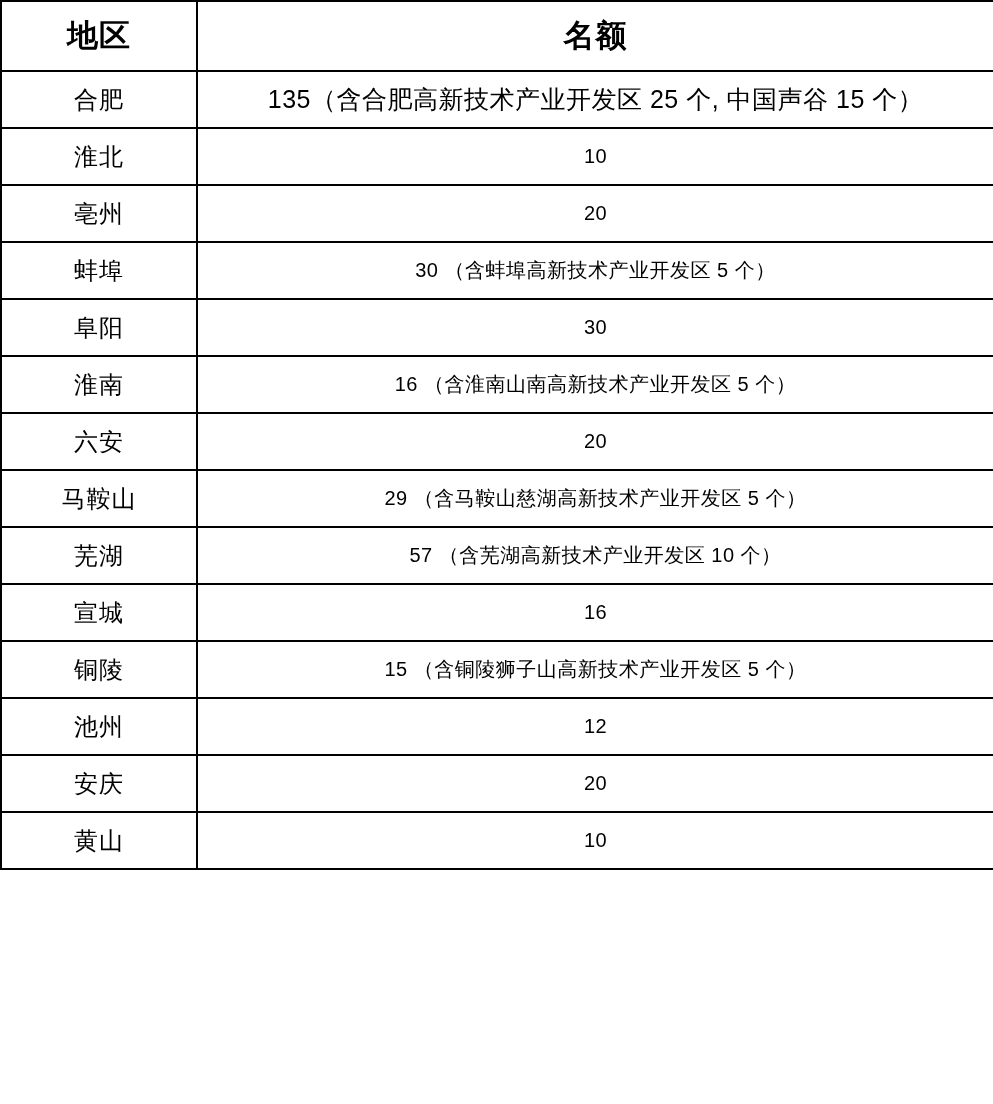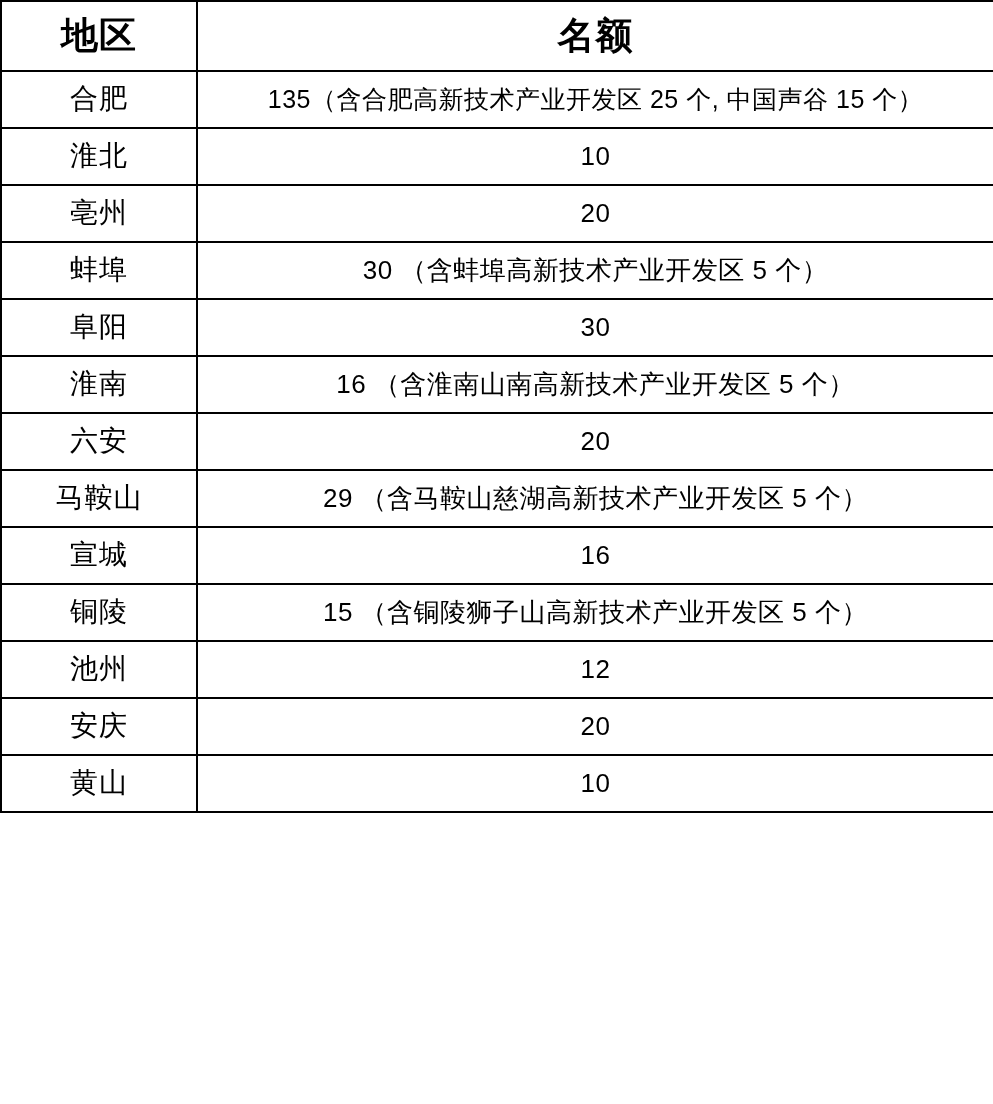--- a/index.html
+++ b/index.html
@@ -27,33 +27,33 @@
   .quota-table td {
     border: 2px solid #000000;
     text-align: center;
     vertical-align: middle;
     padding: 0;
     line-height: 1.15;
     font-weight: normal;
   }
   .quota-table thead th {
     height: 68px;
-    font-size: 37px;
+    font-size: 31px;
     font-weight: bold;
     letter-spacing: 1px;
   }
   .quota-table tbody tr {
     height: 57px;
   }
   .cell-region {
-    font-size: 28px;
+    font-size: 24px;
     letter-spacing: 1px;
   }
   .cell-quota {
-    font-size: 26px;
+    font-size: 20px;
     letter-spacing: 0.5px;
   }
   .cell-quota.long {
     font-size: 25px;
     margin-left: 16px;
   }
 </style>
 </head>
 <body>
 
@@ -95,20 +95,24 @@
       </tr>
       <tr>
         <td class="cell-region">六安</td>
         <td class="cell-quota">20</td>
       </tr>
       <tr>
         <td class="cell-region">马鞍山</td>
         <td class="cell-quota">29 （含马鞍山慈湖高新技术产业开发区 5 个）</td>
       </tr>
       <tr>
+        <td class="cell-region">芜湖</td>
+        <td class="cell-quota">57 （含芜湖高新技术产业开发区 10 个）</td>
+      </tr>
+      <tr>
         <td class="cell-region">宣城</td>
         <td class="cell-quota">16</td>
       </tr>
       <tr>
         <td class="cell-region">铜陵</td>
         <td class="cell-quota">15 （含铜陵狮子山高新技术产业开发区 5 个）</td>
       </tr>
       <tr>
         <td class="cell-region">池州</td>
         <td class="cell-quota">12</td>

